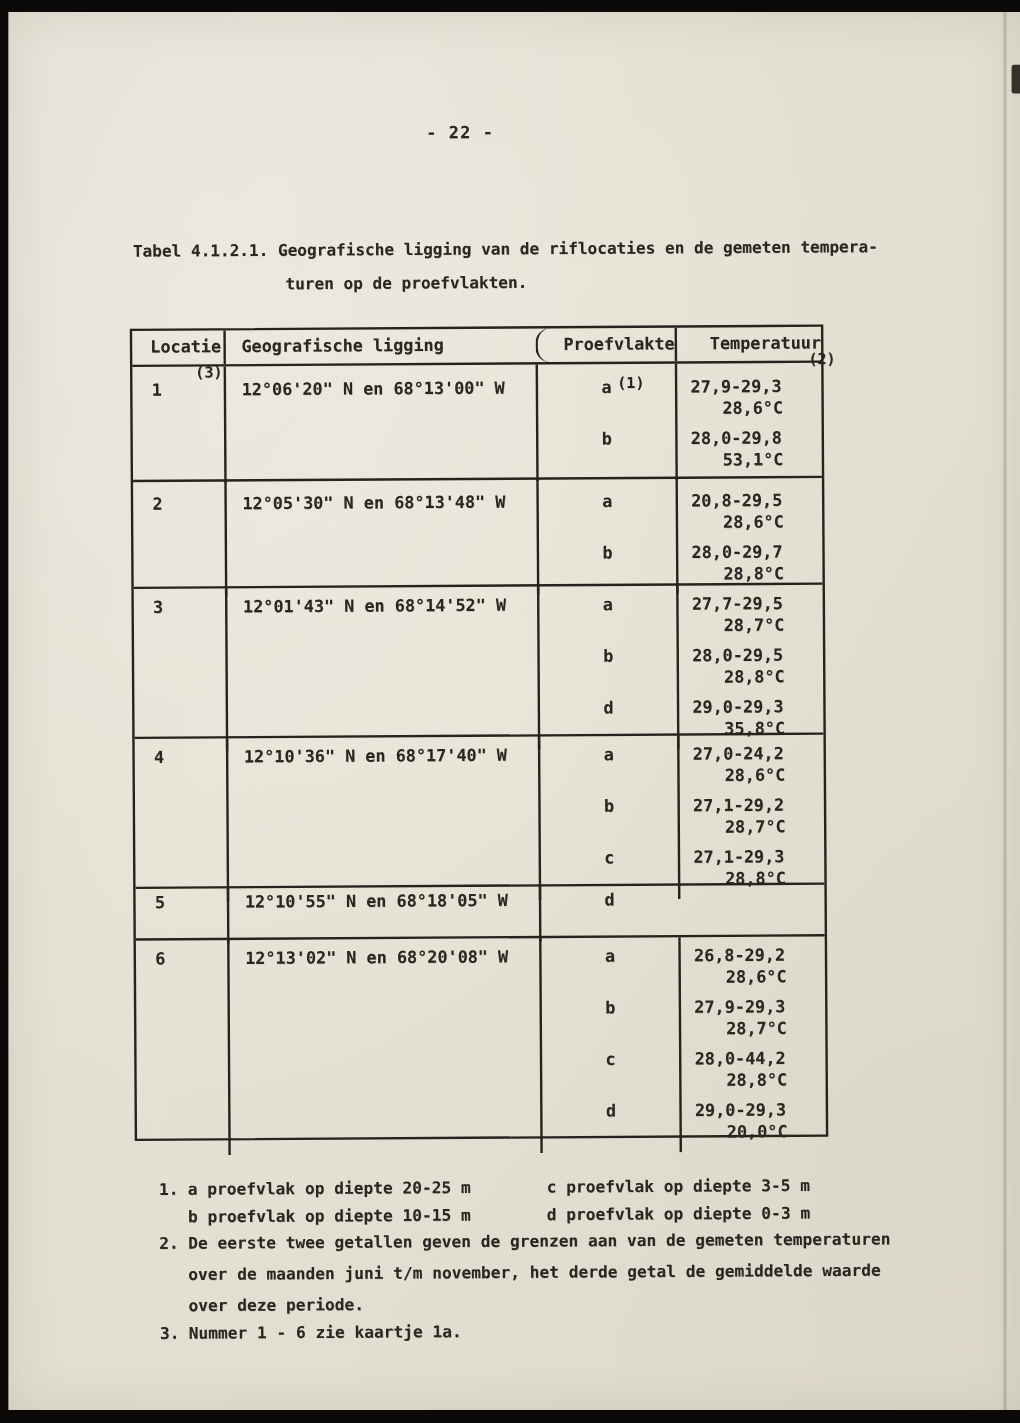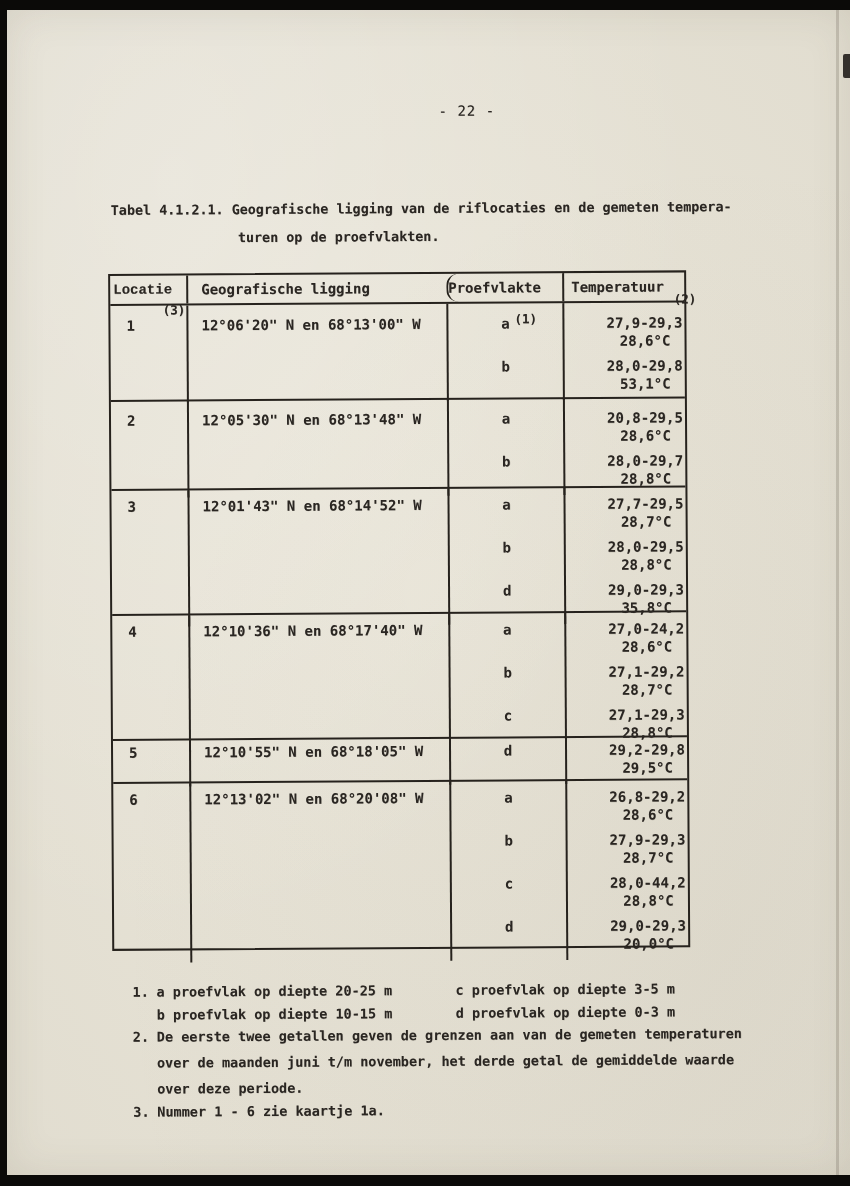--- a/index.html
+++ b/index.html
@@ -26,51 +26,51 @@
     position:absolute;right:0;top:54px;width:7px;height:24px;
     background:#161310;opacity:.85;border-radius:2px 0 0 2px;
   }
   .content{
     position:absolute;left:0;top:0;width:850px;height:1186px;
     transform:rotate(-0.35deg);transform-origin:420px 580px;
     text-shadow:0.3px 0.3px 0 rgba(20,15,10,0.25);
   }
   .page-number{
     position:absolute;left:358px;top:103px;width:140px;
-    font-size:14px;font-weight:400;text-align:right;letter-spacing:1px;
+    font-size:14px;font-weight:700;text-align:left;letter-spacing:1px;
   }
   .title{
     position:absolute;left:113px;top:195px;width:660px;
     font-size:13.4px;font-weight:700;line-height:28px;white-space:nowrap;
   }
   .title .t2{margin-left:127px;}
   
   .dtable{
     --line:#26221d;
     position:absolute;left:110px;top:272px;width:578px;
     border:2px solid var(--line);box-sizing:border-box;
     font-size:14px;font-weight:700;line-height:18px;
   }
   .thead{display:grid;grid-template-columns:76px 260px 116px 1fr;height:28px;line-height:28px;}
   .trow{display:grid;grid-template-columns:76px 260px 116px 1fr;border-top:2px solid var(--line);}
   .thead > div + div, .trow > div + div{border-left:2px solid var(--line);}
-  .h-locatie{padding-left:3px;font-family:Liberation Mono, monospace;}
+  .h-locatie{padding-left:15px;}
   .h-ligging{padding-left:13px;}
-  .h-proef{text-align:left;border-radius:12px;}
-  .h-temp{padding-left:7px;position:relative;white-space:nowrap;}
+  .h-proef{text-align:right;border-radius:12px;}
+  .h-temp{padding-left:7px;position:relative;white-space:nowrap;text-align:right;}
   .h-temp .note{position:absolute;right:-12px;top:13px;font-size:12.5px;background:transparent;}
   .c-loc{padding-left:16px;padding-top:var(--pt);position:relative;}
   .c-loc .note{position:absolute;right:1px;top:-4px;font-size:12.5px;}
   .c-lig{padding-left:13px;padding-top:var(--pt);white-space:nowrap;}
   .c-vlak{padding-top:var(--pt);}
   .c-vlak .entry{height:36px;margin-bottom:7px;text-align:center;position:relative;}
   .c-vlak .entry .note{position:absolute;left:calc(50% + 9px);top:-4px;font-size:12.5px;}
   .c-temp{padding-left:11px;padding-top:var(--pt);}
-  .c-temp .entry{height:36px;margin-bottom:7px;width:77px;white-space:nowrap;margin-left:31px;}
-  .c-temp .entry .mean{text-align:center;}
+  .c-temp .entry{height:36px;margin-bottom:7px;width:77px;white-space:nowrap;}
+  .c-temp .entry .mean{text-align:right;}
   
   .fn{position:absolute;left:130px;font-size:13.5px;font-weight:700;padding-left:24px;}
   .fn .marker{position:absolute;left:0;top:0;}
   .fn1{top:979px;line-height:23px;}
   .fn1 .cols{display:grid;grid-template-columns:299px auto;}
   .fn2{top:1022px;line-height:26px;}
   .fn3{top:1099px;line-height:23px;}
 </style>
 </head>
 <body>
@@ -182,26 +182,20 @@
           </div>
       </div>
     </div>
 
     <div class="trow" style="--pt:3px;height:41px;">
       <div class="c-loc">5</div>
       <div class="c-lig">12°10'55" N en 68°18'05" W</div>
       <div class="c-vlak">
         <div class="entry">d</div>
       </div>
-      <div class="c-temp">
-        <div class="entry">
-            <div class="range">29,2-29,8</div>
-            <div class="mean">29,5°C</div>
-          </div>
-      </div>
     </div>
 
     <div class="trow" style="--pt:7px;height:165px;">
       <div class="c-loc">6</div>
       <div class="c-lig">12°13'02" N en 68°20'08" W</div>
       <div class="c-vlak">
         <div class="entry">a</div>
         <div class="entry">b</div>
         <div class="entry">c</div>
         <div class="entry">d</div>

